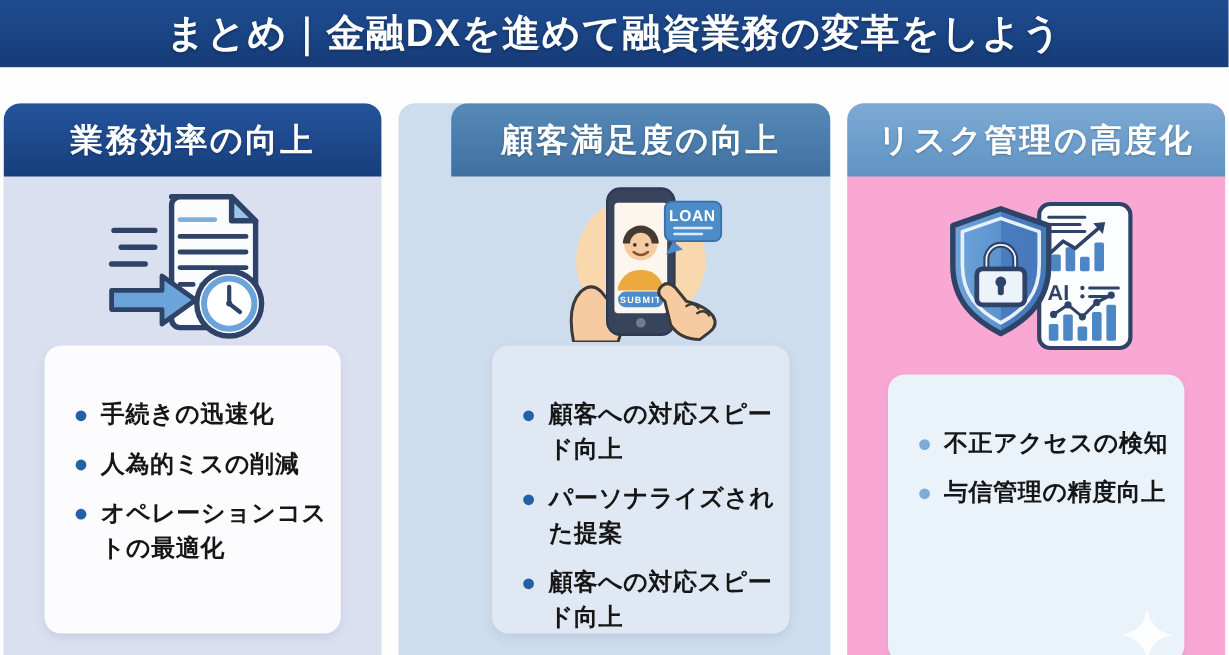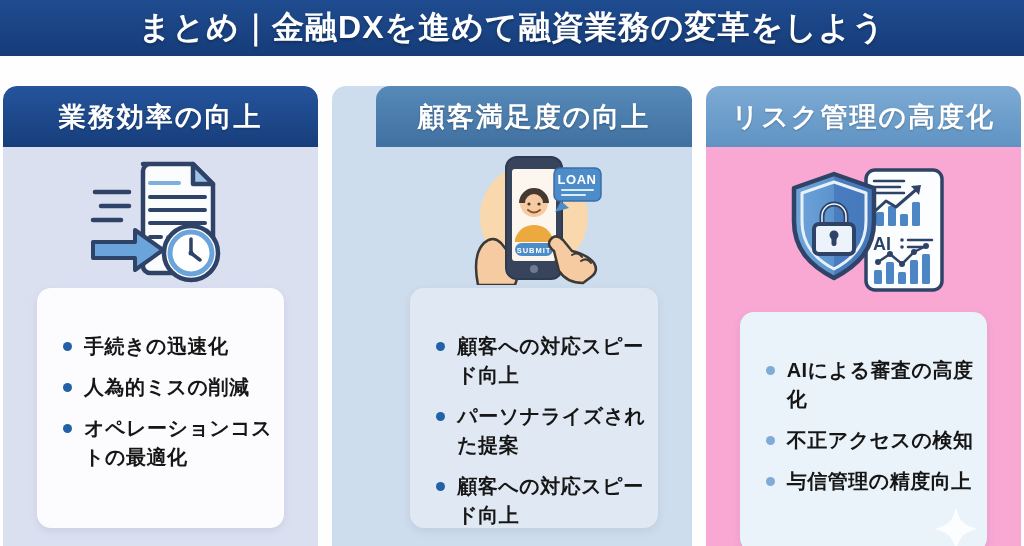--- a/index.html
+++ b/index.html
@@ -214,24 +214,20 @@
           <path d="M44,62 v-10 a12,12 0 0 1 24,0 v10" fill="none" stroke="#f2f7fc" stroke-width="1.5"></path>
           <rect x="36" y="60" width="40" height="30" rx="5" fill="#ecf3fb" stroke="#2e4367" stroke-width="4"></rect>
           <circle cx="56" cy="71" r="4.5" fill="#2e4367"></circle>
           <rect x="53.5" y="73" width="5" height="9" rx="2.2" fill="#2e4367"></rect>
         </svg>
       </div>
       <div class="card">
         <ul>
           <li>
             <span class="dot"></span>
-            <span>AIによる審査の高度化</span>
-          </li>
-          <li>
-            <span class="dot"></span>
             <span>不正アクセスの検知</span>
           </li>
           <li>
             <span class="dot"></span>
             <span>与信管理の精度向上</span>
           </li>
         </ul>
         <svg class="sparkle" viewBox="0 0 46 46">
           <path d="M23,1 C26,15 31,20 45,23 C31,26 26,31 23,45 C20,31 15,26 1,23 C15,20 20,15 23,1 Z" fill="#ffffff" opacity="0.85"></path>
         </svg>

